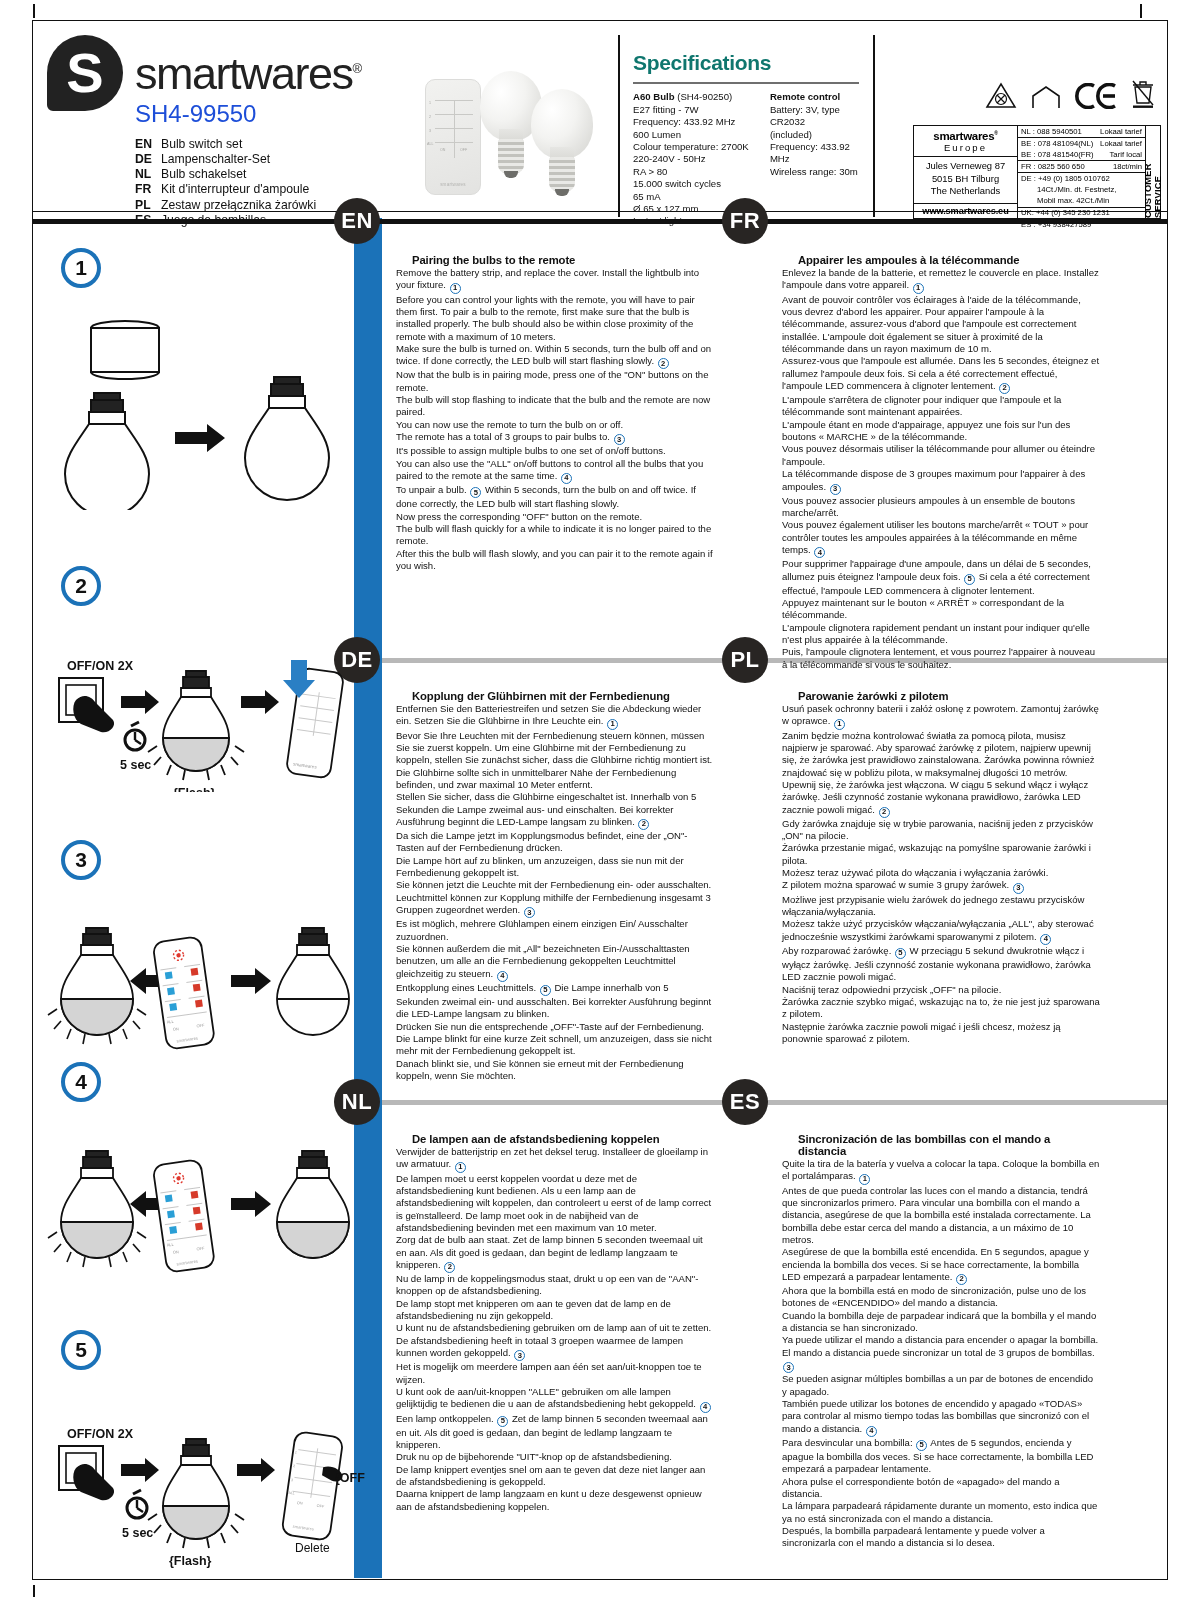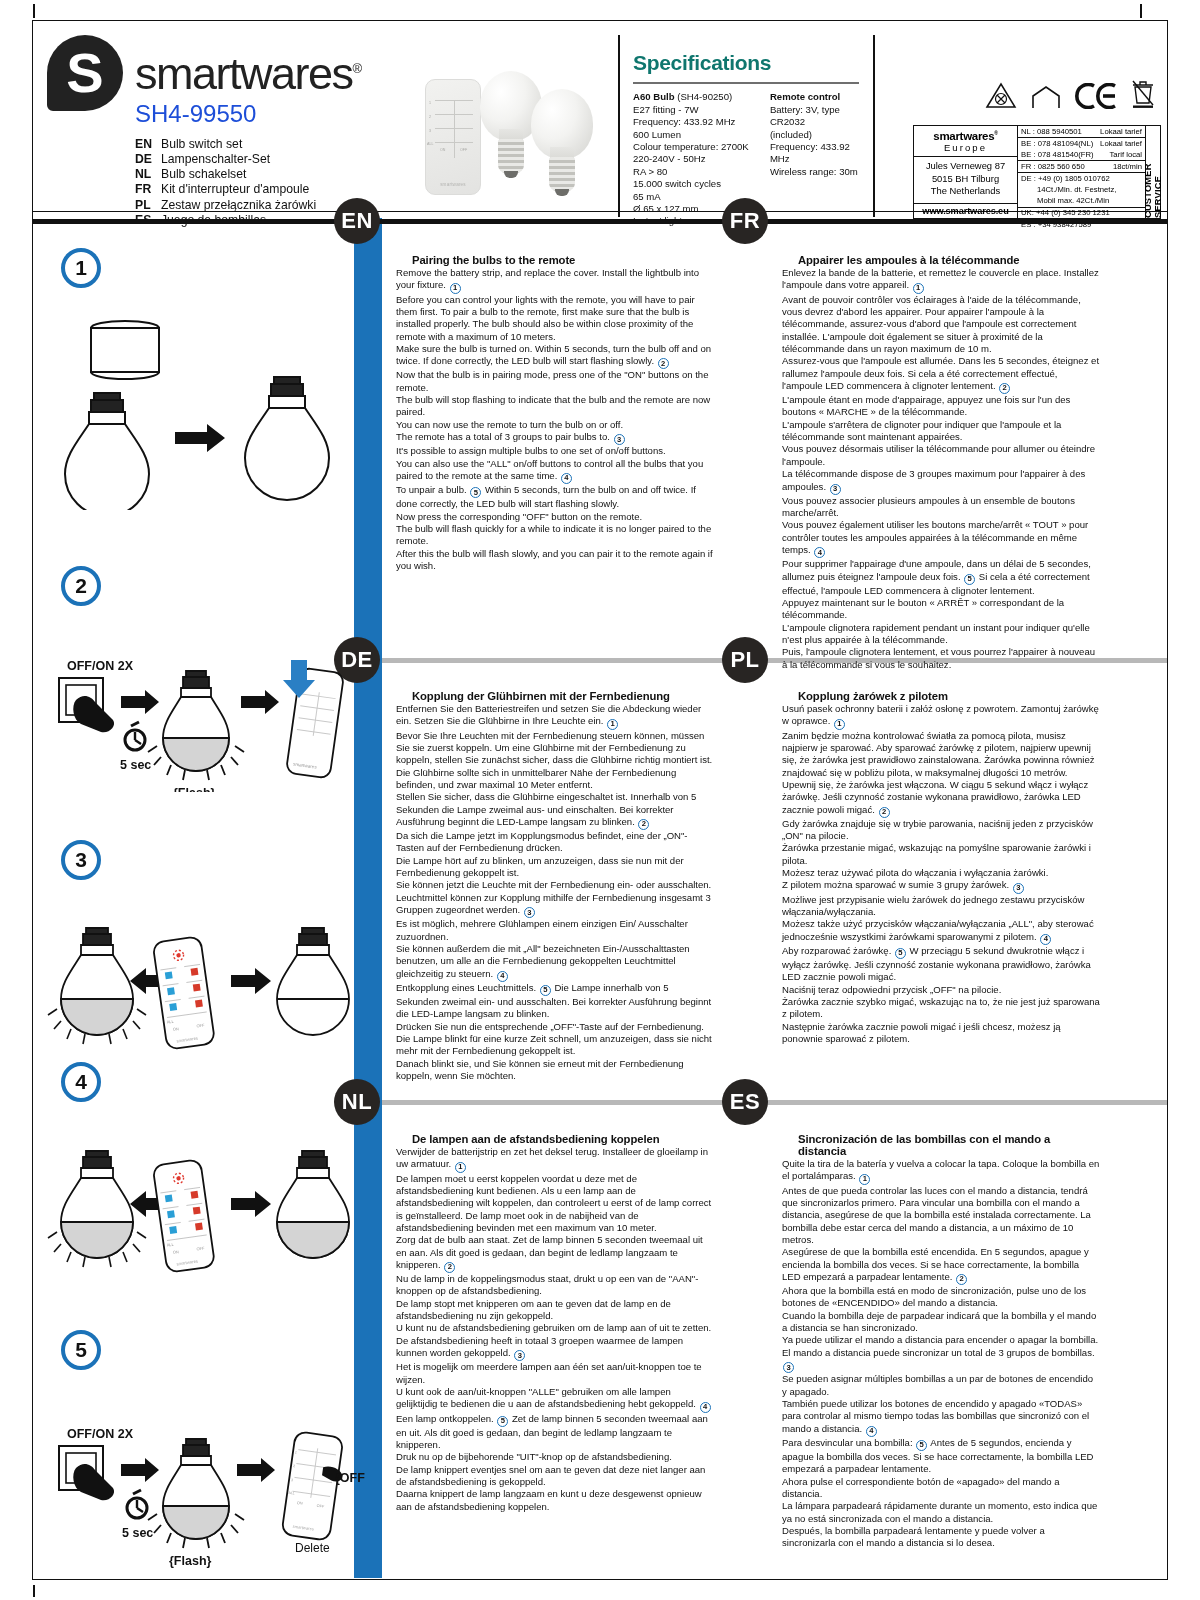--- a/index.html
+++ b/index.html
@@ -641,22 +641,22 @@
       <p>To unpair a bulb. <span class="inum">5</span> Within 5 seconds, turn the bulb on and off twice. If done correctly, the LED bulb will start flashing slowly.</p>
       <p>Now press the corresponding "OFF" button on the remote.</p>
       <p>The bulb will flash quickly  for a while to indicate it is no longer paired to the remote.</p>
       <p>After this the bulb will flash slowly, and you can pair it to the remote again if you wish.</p>
     </div>
   <div class="txtcol" id="col-fr" style="left:782px;top:254px;">
       <h3>Appairer les ampoules à la télécommande</h3>
       <p>Enlevez la bande de la batterie, et remettez le couvercle en place. Installez l'ampoule dans votre appareil. <span class="inum">1</span></p>
       <p>Avant de pouvoir contrôler vos éclairages à l'aide de la télécommande, vous devrez d'abord les appairer. Pour appairer l'ampoule à la télécommande, assurez-vous d'abord que l'ampoule est correctement installée. L'ampoule doit également se situer à proximité de la télécommande dans un rayon maximum de 10 m.</p>
       <p>Assurez-vous que l'ampoule est allumée. Dans les 5 secondes, éteignez et rallumez l'ampoule deux fois. Si cela a été correctement effectué, l'ampoule LED commencera à clignoter lentement. <span class="inum">2</span></p>
+      <p>L'ampoule s'arrêtera de clignoter pour indiquer que l'ampoule et la télécommande sont maintenant appairées.</p>
       <p>L'ampoule étant en mode d'appairage, appuyez une fois sur l'un des boutons « MARCHE » de la télécommande.</p>
-      <p>L'ampoule s'arrêtera de clignoter pour indiquer que l'ampoule et la télécommande sont maintenant appairées.</p>
       <p>Vous pouvez désormais utiliser la télécommande pour allumer ou éteindre l'ampoule.</p>
       <p>La télécommande dispose de 3 groupes maximum pour l'appairer à des ampoules. <span class="inum">3</span></p>
       <p>Vous pouvez associer plusieurs ampoules à un ensemble de boutons marche/arrêt.</p>
       <p>Vous pouvez également utiliser les boutons marche/arrêt « TOUT » pour contrôler toutes les ampoules appairées à la télécommande en même temps. <span class="inum">4</span></p>
       <p>Pour supprimer l'appairage d'une ampoule, dans un délai de 5 secondes, allumez puis éteignez l'ampoule deux fois. <span class="inum">5</span> Si cela a été correctement effectué, l'ampoule LED commencera à clignoter lentement.</p>
       <p>Appuyez maintenant sur le bouton « ARRÊT » correspondant de la télécommande.</p>
       <p>L'ampoule clignotera rapidement pendant un instant pour indiquer qu'elle n'est plus appairée à la télécommande.</p>
       <p>Puis, l'ampoule clignotera lentement, et vous pourrez l'appairer à nouveau à la télécommande si vous le souhaitez.</p>
     </div>
   <div class="txtcol" id="col-de" style="left:396px;top:690px;">
@@ -669,21 +669,21 @@
       <p>Sie können jetzt die Leuchte mit der Fernbedienung ein- oder ausschalten.</p>
       <p>Leuchtmittel können zur Kopplung mithilfe der Fernbedienung insgesamt 3 Gruppen zugeordnet werden. <span class="inum">3</span></p>
       <p>Es ist möglich, mehrere Glühlampen einem einzigen Ein/ Ausschalter zuzuordnen.</p>
       <p>Sie können außerdem die mit „All" bezeichneten Ein-/Ausschalttasten benutzen, um alle an die Fernbedienung gekoppelten Leuchtmittel gleichzeitig zu steuern. <span class="inum">4</span></p>
       <p>Entkopplung eines Leuchtmittels. <span class="inum">5</span> Die Lampe innerhalb von 5 Sekunden zweimal ein- und ausschalten.  Bei korrekter Ausführung beginnt die LED-Lampe langsam zu blinken.</p>
       <p>Drücken Sie nun die entsprechende „OFF"-Taste auf der Fernbedienung.</p>
       <p>Die Lampe blinkt für eine kurze Zeit schnell, um anzuzeigen, dass sie nicht mehr mit der Fernbedienung gekoppelt ist.</p>
       <p>Danach blinkt sie, und Sie können sie erneut mit der Fernbedienung koppeln, wenn Sie möchten.</p>
     </div>
   <div class="txtcol" id="col-pl" style="left:782px;top:690px;">
-      <h3>Kopplung żarówek z pilotem</h3>
+      <h3>Parowanie żarówki z pilotem</h3>
       <p>Usuń pasek ochronny baterii i załóż osłonę z powrotem. Zamontuj żarówkę w oprawce. <span class="inum">1</span></p>
       <p>Zanim będzie można kontrolować światła za pomocą pilota, musisz najpierw je sparować. Aby sparować żarówkę z pilotem, najpierw upewnij się, że żarówka jest prawidłowo zainstalowana. Żarówka powinna również znajdować się w pobliżu pilota, w maksymalnej długości 10 metrów.</p>
       <p>Upewnij się, że żarówka jest włączona. W ciągu 5 sekund włącz i wyłącz żarówkę. Jeśli czynność zostanie wykonana prawidłowo, żarówka LED zacznie powoli migać. <span class="inum">2</span></p>
       <p>Gdy żarówka znajduje się w trybie parowania, naciśnij jeden z przycisków „ON" na pilocie.</p>
       <p>Żarówka przestanie migać, wskazując na pomyślne sparowanie żarówki i pilota.</p>
       <p>Możesz teraz używać pilota do włączania i wyłączania żarówki.</p>
       <p>Z pilotem można sparować w sumie 3 grupy żarówek. <span class="inum">3</span></p>
       <p>Możliwe jest przypisanie wielu żarówek do jednego zestawu przycisków włączania/wyłączania.</p>
       <p>Możesz także użyć przycisków włączania/wyłączania „ALL", aby sterować jednocześnie wszystkimi żarówkami sparowanymi z pilotem. <span class="inum">4</span></p>
       <p>Aby rozparować żarówkę. <span class="inum">5</span> W przeciągu 5 sekund dwukrotnie włącz i wyłącz żarówkę. Jeśli czynność zostanie wykonana prawidłowo, żarówka LED zacznie powoli migać.</p>

